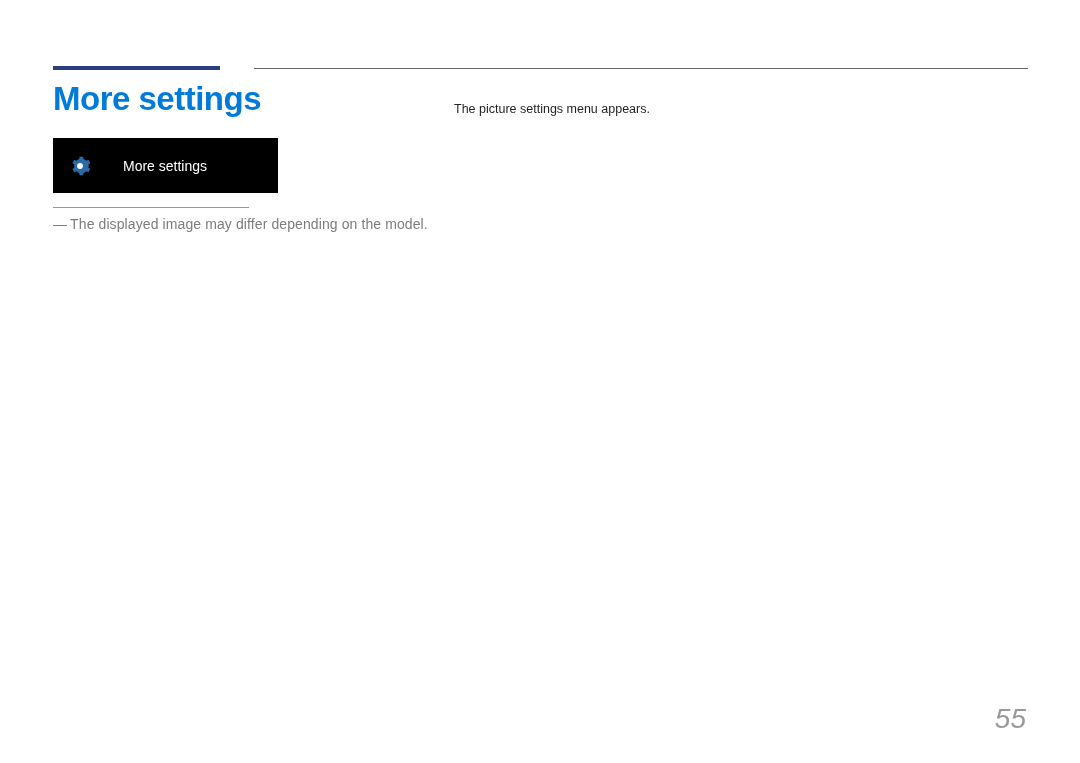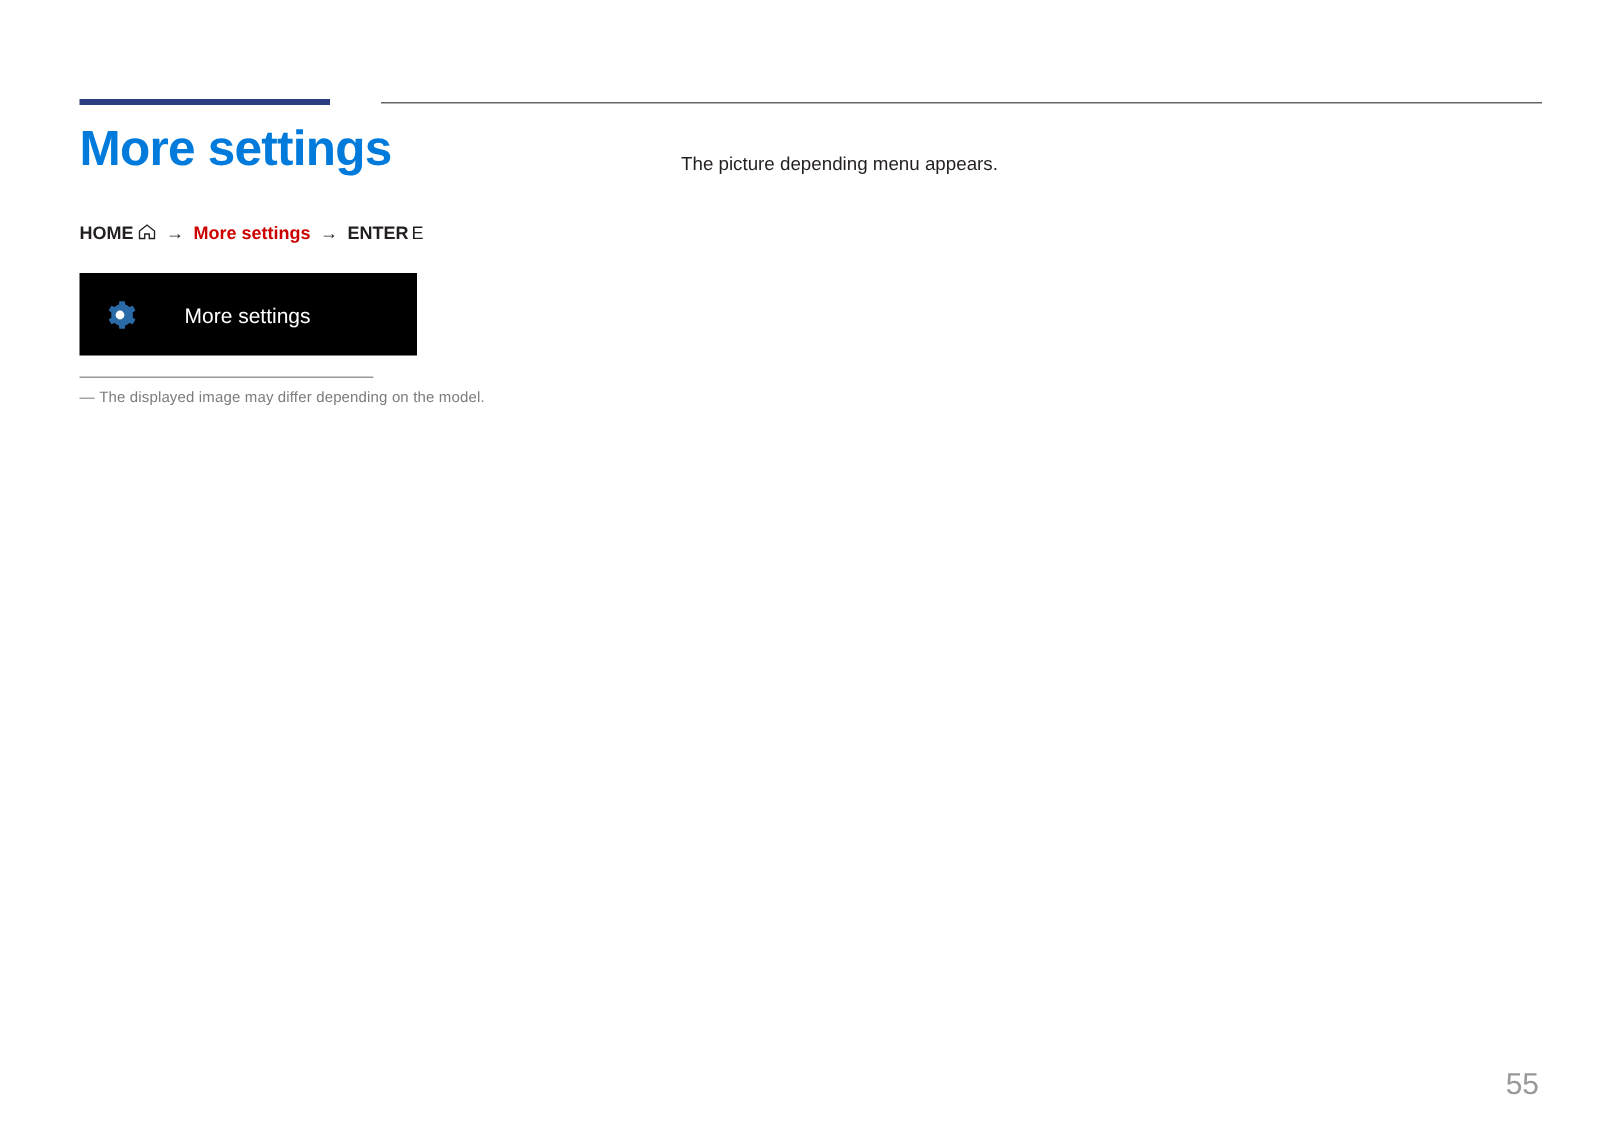--- a/index.html
+++ b/index.html
@@ -96,82 +96,71 @@
       font-weight: 400;
     }
     .divider {
       margin-top: 14px;
       width: 196px;
       height: 1px;
       background: #999999;
     }
     .note {
       margin-top: 8px;
-      font-size: 10px;
+      font-size: 14px;
       color: #7c7c7c;
       letter-spacing: 0.1px;
     }
     .note-dash {
       margin-right: 3px;
     }
     .right-column {
       position: absolute;
       left: 454px;
       top: 102px;
       width: 560px;
     }
     .body-text {
       font-size: 12.5px;
       color: #231f20;
     }
     .page-number {
       position: absolute;
       right: 54px;
       bottom: 28px;
-      font-size: 20px;
+      font-size: 28px;
       color: #999999;
       font-weight: 400;
+      font-style: italic;
     }
   </style>
 </head>
 <body>
 
 <div class="accent-bar"></div>
 <div class="top-rule"></div>
 
 <div class="left-column">
   <h1 class="heading">More settings</h1>
 
-  <div class="nav-path">
-    <span class="bold">HOME</span>
-    <span class="home-icon">
-      <svg width="12" height="11" viewBox="0 0 12 11">
-        <path d="M1 5 L6 1 L11 5 L11 10 L7.5 10 L7.5 7 L4.5 7 L4.5 10 L1 10 Z" fill="none" stroke="#231f20" stroke-width="0.9"></path>
-      </svg>
-    </span>
-    <span class="arrow">→</span>
-    <span class="highlight">More settings</span>
-    <span class="arrow">→</span>
-    <span class="bold">ENTER</span><span class="enter-icon">E</span>
-  </div>
 
   <div class="menu-tile">
     <span class="gear-wrap">
       <svg width="22" height="22" viewBox="0 0 24 24">
         <path fill="#2a6aa6" d="M12 8.5a3.5 3.5 0 1 0 0 7 3.5 3.5 0 0 0 0-7zm9.4 3.5c0-.6-.06-1.18-.17-1.74l2.02-1.58-2-3.46-2.38.96a9.5 9.5 0 0 0-3-1.74L15.5 2h-4l-.37 2.44a9.5 9.5 0 0 0-3 1.74l-2.38-.96-2 3.46 2.02 1.58c-.11.56-.17 1.14-.17 1.74s.06 1.18.17 1.74l-2.02 1.58 2 3.46 2.38-.96a9.5 9.5 0 0 0 3 1.74L11.5 22h4l.37-2.44a9.5 9.5 0 0 0 3-1.74l2.38.96 2-3.46-2.02-1.58c.11-.56.17-1.14.17-1.74z"></path>
         <circle cx="12" cy="12" r="3.2" fill="#ffffff"></circle>
       </svg>
     </span>
     <span class="tile-label">More settings</span>
   </div>
 
   <div class="divider"></div>
 
   <div class="note">
     <span class="note-dash">―</span><span>The displayed image may differ depending on the model.</span>
   </div>
 </div>
 
 <div class="right-column">
-  <p class="body-text">The picture depending menu appears.</p>
+  <p class="body-text">The picture settings menu appears.</p>
 </div>
 
 <div class="page-number">55</div>
 
 </body></html>

